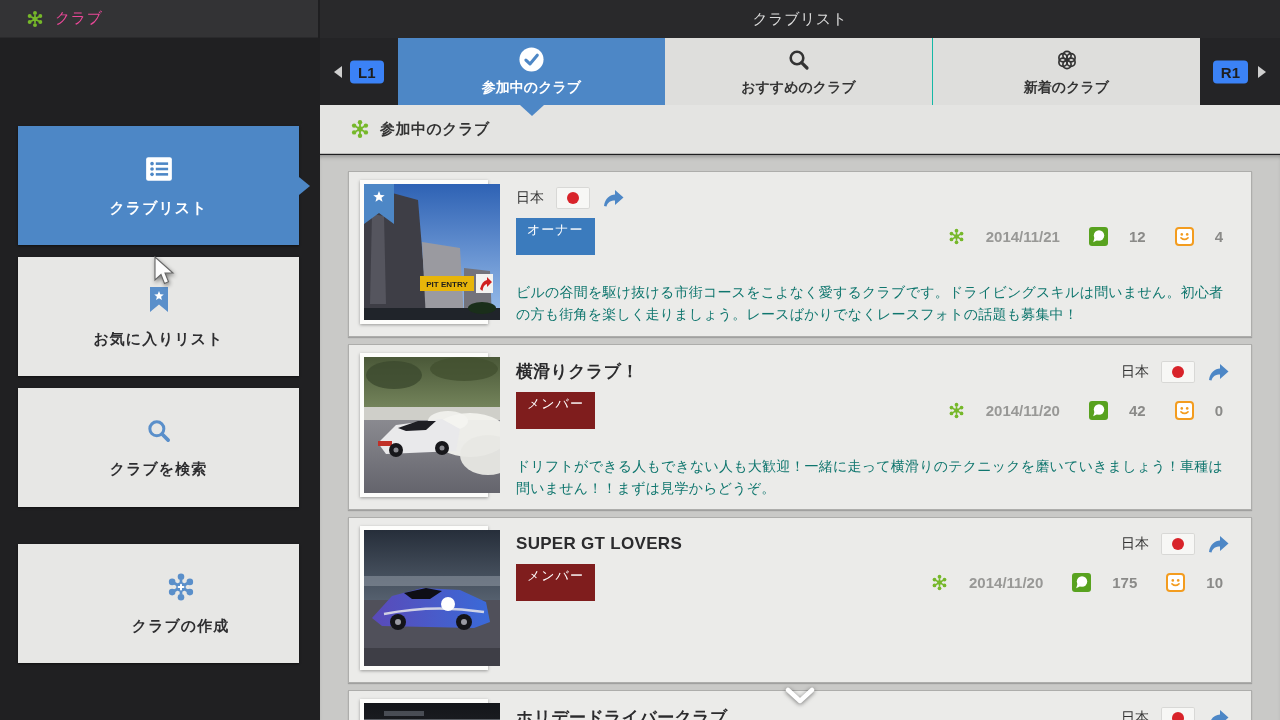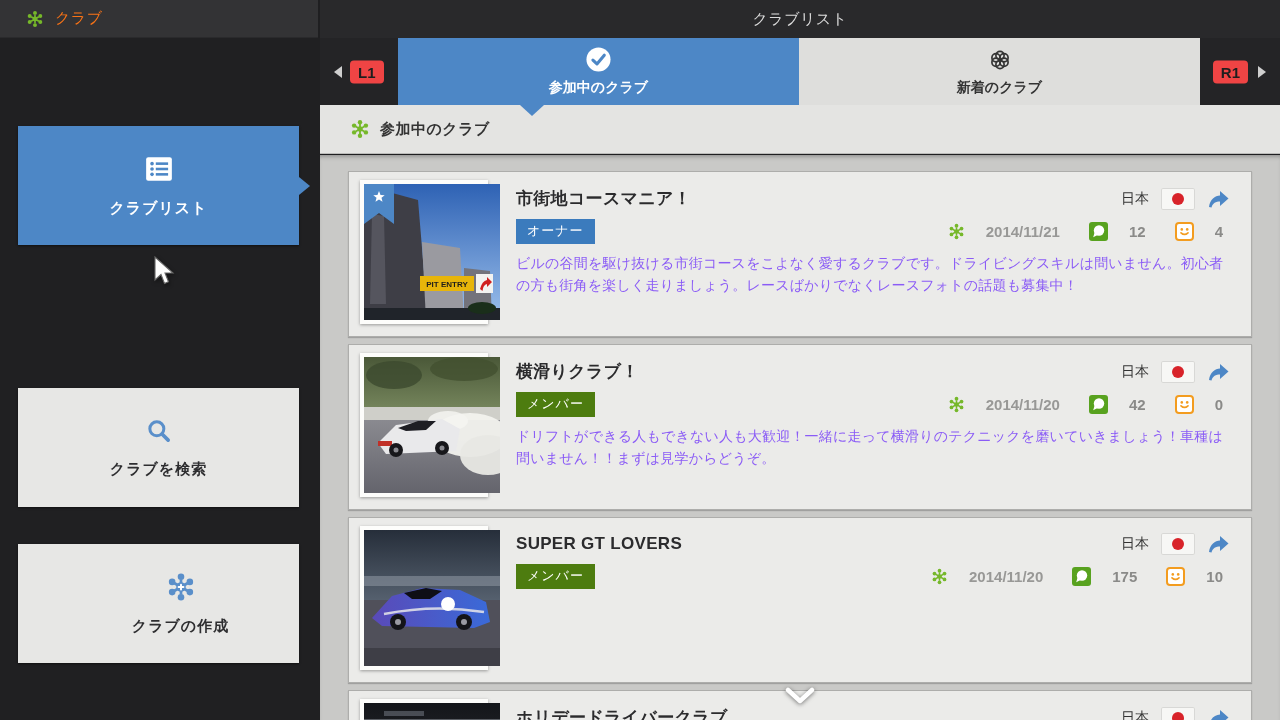--- a/index.html
+++ b/index.html
@@ -8,21 +8,21 @@
     font-family:"Liberation Sans","DejaVu Sans",sans-serif;
     background:#1f1f21; position:relative;
   }
   
   .topbar { position:absolute; top:0; left:0; width:1280px; height:38px; }
   .topbar-left {
     position:absolute; left:0; top:0; width:318px; height:38px;
     background:#333335; display:flex; align-items:center; padding-left:26px; gap:11px;
     border-bottom:1px solid #2a2a2c;
   }
-  .topbar-left span { color:#f97316; font-size:15px; letter-spacing:.5px; }
+  .topbar-left span { color:#ec4899; font-size:15px; letter-spacing:.5px; }
   .topbar-right {
     position:absolute; left:320px; top:0; width:960px; height:38px;
     background:#29292b; display:flex; align-items:center; justify-content:center;
   }
   .topbar-right span { color:#dcdcdc; font-size:15px; letter-spacing:.5px; }
   
   .sidebar { position:absolute; left:0; top:38px; width:320px; height:682px; background:#202022; }
   .side-btn {
     position:absolute; left:18px; width:281px; height:119px;
     background:#e7e7e5; box-shadow:0 1px 2px rgba(0,0,0,.5);
@@ -44,21 +44,21 @@
     width:0; height:0; border-top:6px solid transparent; border-bottom:6px solid transparent;
     border-right:8px solid #cfcfcf;
   }
   .arrow-right {
     position:absolute; right:14px; top:50%; transform:translateY(-50%);
     width:0; height:0; border-top:6px solid transparent; border-bottom:6px solid transparent;
     border-left:8px solid #cfcfcf;
   }
   .shoulder {
     position:absolute; top:50%; transform:translateY(-50%);
-    background:#ef4444; color:#1e1e1e; font-weight:bold; font-size:15px;
+    background:#3b82f6; color:#1e1e1e; font-weight:bold; font-size:15px;
     padding:3px 8px; border-radius:4px; cursor:pointer;
   }
   .shoulder.l1 { left:30px; }
   .shoulder.r1 { right:32px; }
   .tabs { position:absolute; left:78px; top:0; width:802px; height:67px; display:flex; }
   .tab {
     flex:1; background:#dededc; display:flex; flex-direction:column;
     align-items:center; justify-content:center; gap:6px; cursor:pointer;
   }
   .tab + .tab { border-left:1px solid #14b8a6; }
@@ -99,29 +99,29 @@
   .club-title { font-size:17px; font-weight:bold; color:#2b2b2d; letter-spacing:.3px; }
   .right-group { display:flex; align-items:center; gap:12px; }
   .country { font-size:14px; font-weight:normal; color:#333; }
   .flag {
     width:34px; height:22px; background:#f7f7f5; border-radius:2px;
     box-shadow:inset 0 0 0 1px #d8d8d6; display:flex; align-items:center; justify-content:center;
   }
   .flag i { display:block; width:12px; height:12px; border-radius:50%; background:#d8232a; }
   .row2 { display:flex; align-items:center; justify-content:space-between; margin-top:9px; }
   .badge {
-    display:inline-block; color:#fff; font-size:13px; padding:3px 11px 4px; letter-spacing:1px;
+    display:inline-block; color:#fff; font-size:13px; padding:3px 11px 16px; letter-spacing:1px;
   }
   .badge.owner { background:#3b7bbd; }
-  .badge.member { background:#4d7c0f;text-align:center; }
+  .badge.member { background:#7f1d1d;text-align:center; }
   .meta { display:flex; align-items:center; gap:21px; }
   .meta .date { font-size:15px; font-weight:bold; color:#989896; margin-right:8px; }
   .meta .cnt { font-size:15px; font-weight:bold; color:#8a8a88; margin-right:8px; }
   .desc {
-    margin-top:9px; font-size:14px; color:#8b5cf6; line-height:1.55; letter-spacing:.2px;
+    margin-top:27px; font-size:14px; color:#0f766e; line-height:1.55; letter-spacing:.2px;
   }
   
   .scroll-chevron { position:absolute; left:783px; top:686px; z-index:20; cursor:pointer;
     filter:drop-shadow(0 1px 2px rgba(0,0,0,.5)); }
   .cursor { position:absolute; left:152px; top:218px; z-index:30;
     filter:drop-shadow(1px 2px 2px rgba(0,0,0,.45)); }
 </style>
 </head>
 <body>
 
@@ -164,20 +164,27 @@
         <circle cx="7.5" cy="14" r="1.7"></circle>
           <rect x="11" y="12.8" width="11.5" height="2.4"></rect>
         <circle cx="7.5" cy="19" r="1.7"></circle>
           <rect x="11" y="17.8" width="11.5" height="2.4"></rect>
       </g>
     </svg>
     <span class="lbl">クラブリスト</span>
     <i class="side-notch"></i>
   </div>
 
+  <div class="side-btn" style="top:219px;">
+    <svg width="26" height="30" viewBox="0 0 26 30">
+      <path d="M4 2 h18 v25 l-9 -7.5 -9 7.5 z" fill="#5a8fca"></path>
+      <polygon fill="#fff" points="13,6 14.29,9.22 17.76,9.45 15.09,11.68 15.94,15.05 13,13.2 10.06,15.05 10.91,11.68 8.24,9.45 11.71,9.22"></polygon>
+    </svg>
+    <span class="lbl">お気に入りリスト</span>
+  </div>
 
   <div class="side-btn" style="top:350px;align-items:center;">
     <svg width="28" height="28" viewBox="0 0 26 26">
       <circle cx="11" cy="11" r="6.5" fill="none" stroke="#5a8fca" stroke-width="2.8"></circle>
       <line x1="15.8" y1="15.8" x2="21.5" y2="21.5" stroke="#5a8fca" stroke-width="3.4" stroke-linecap="round"></line>
     </svg>
     <span class="lbl">クラブを検索</span>
   </div>
 
   <div class="side-btn" style="top:506px;padding-left:44px;">
@@ -219,20 +226,27 @@
   <div class="tabs">
     <div class="tab active">
       <svg width="27" height="27" viewBox="0 0 28 28">
         <circle cx="14" cy="14" r="12.5" fill="#fff"></circle>
         <polyline points="8.2,14.6 12.4,18.6 20,9.6" fill="none" stroke="#4d87c6" stroke-width="3.2" stroke-linecap="round" stroke-linejoin="round"></polyline>
       </svg>
       <span class="tlbl">参加中のクラブ</span>
     </div>
     <div class="tab">
       <svg width="26" height="26" viewBox="0 0 26 26">
+        <circle cx="11" cy="11" r="6.3" fill="none" stroke="#333" stroke-width="2.6"></circle>
+        <line x1="15.6" y1="15.6" x2="21" y2="21" stroke="#333" stroke-width="3.2" stroke-linecap="round"></line>
+      </svg>
+      <span class="tlbl">おすすめのクラブ</span>
+    </div>
+    <div class="tab">
+      <svg width="26" height="26" viewBox="0 0 26 26">
         <g fill="none" stroke="#333" stroke-width="1.7">
           <circle cx="13" cy="8.4" r="4.1"></circle>
             <circle cx="17" cy="10.7" r="4.1"></circle>
           <circle cx="17" cy="15.3" r="4.1"></circle>
             <circle cx="13" cy="17.6" r="4.1"></circle>
           <circle cx="9" cy="15.3" r="4.1"></circle>
             <circle cx="9" cy="10.7" r="4.1"></circle>
         </g>
       </svg>
       <span class="tlbl">新着のクラブ</span>
@@ -290,21 +304,20 @@
         <rect x="112" y="90" width="17" height="19" fill="#f2f2f0"></rect>
         <path d="M116 105 q2 -8 7 -9 l0 -3 5 5 -5 5 0 -3 q-4 1 -4.5 7 z" fill="#d02020"></path>
       </svg>
       <svg class="ribbon" width="30" height="40" viewBox="0 0 30 40">
         <polygon points="0,0 30,0 30,40 15,29 0,40" fill="#4d87c6"></polygon>
         <polygon fill="#fff" points="15,7 16.53,10.9 20.71,11.15 17.47,13.8 18.53,17.85 15,15.6 11.47,17.85 12.53,13.8 9.29,11.15 13.47,10.9"></polygon>
       </svg>
     </div>
     <div class="card-body">
       <div class="row1">
-        <span class="club-title">市街地コースマニア！</span>
         <span class="right-group">
           <span class="country">日本</span>
           <span class="flag">
               <i></i>
             </span>
           <svg width="24" height="20" viewBox="0 0 24 20">
             <path d="M2 18 C3 10.5 8 6.8 13 6.6 L13 2 L21.5 9.5 L13 17 L13 12.5 C9 12.6 5.5 14 4.5 18.6 Z" fill="#4d87c6"></path>
           </svg>
         </span>
       </div>

